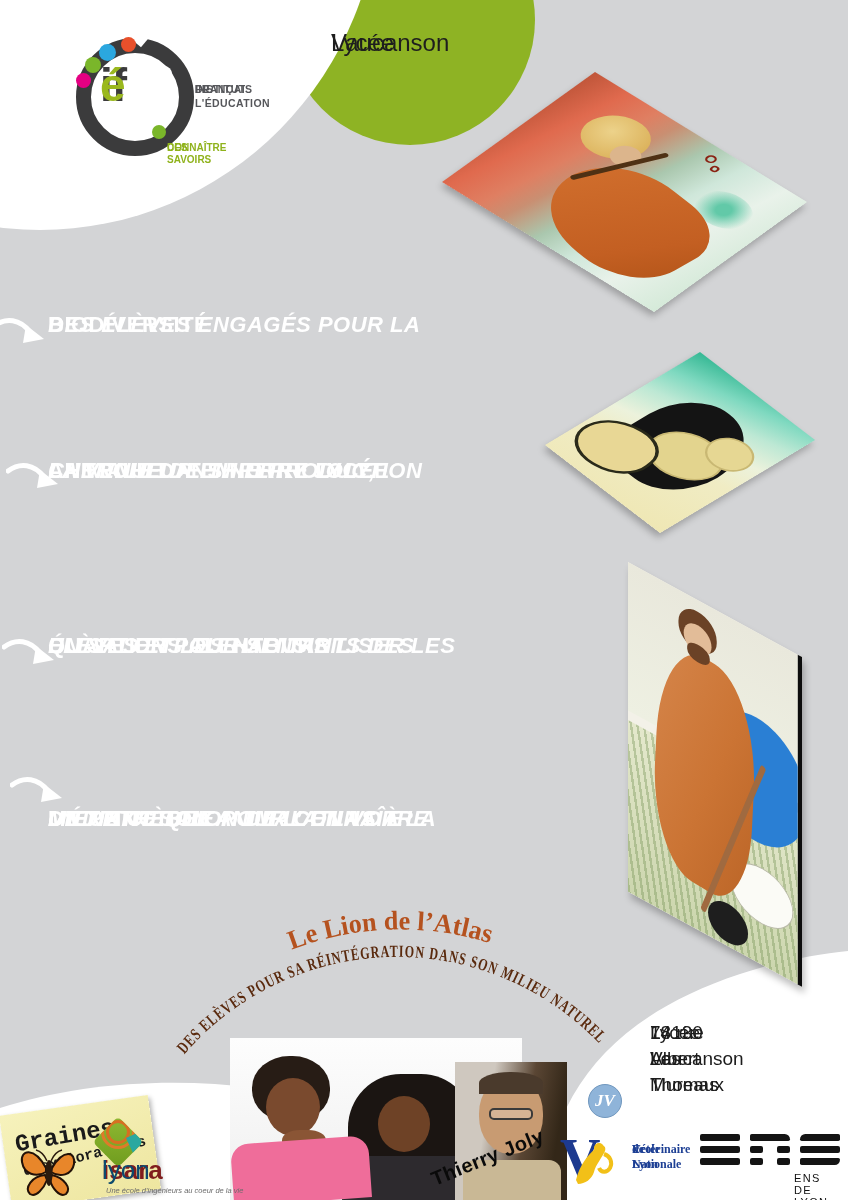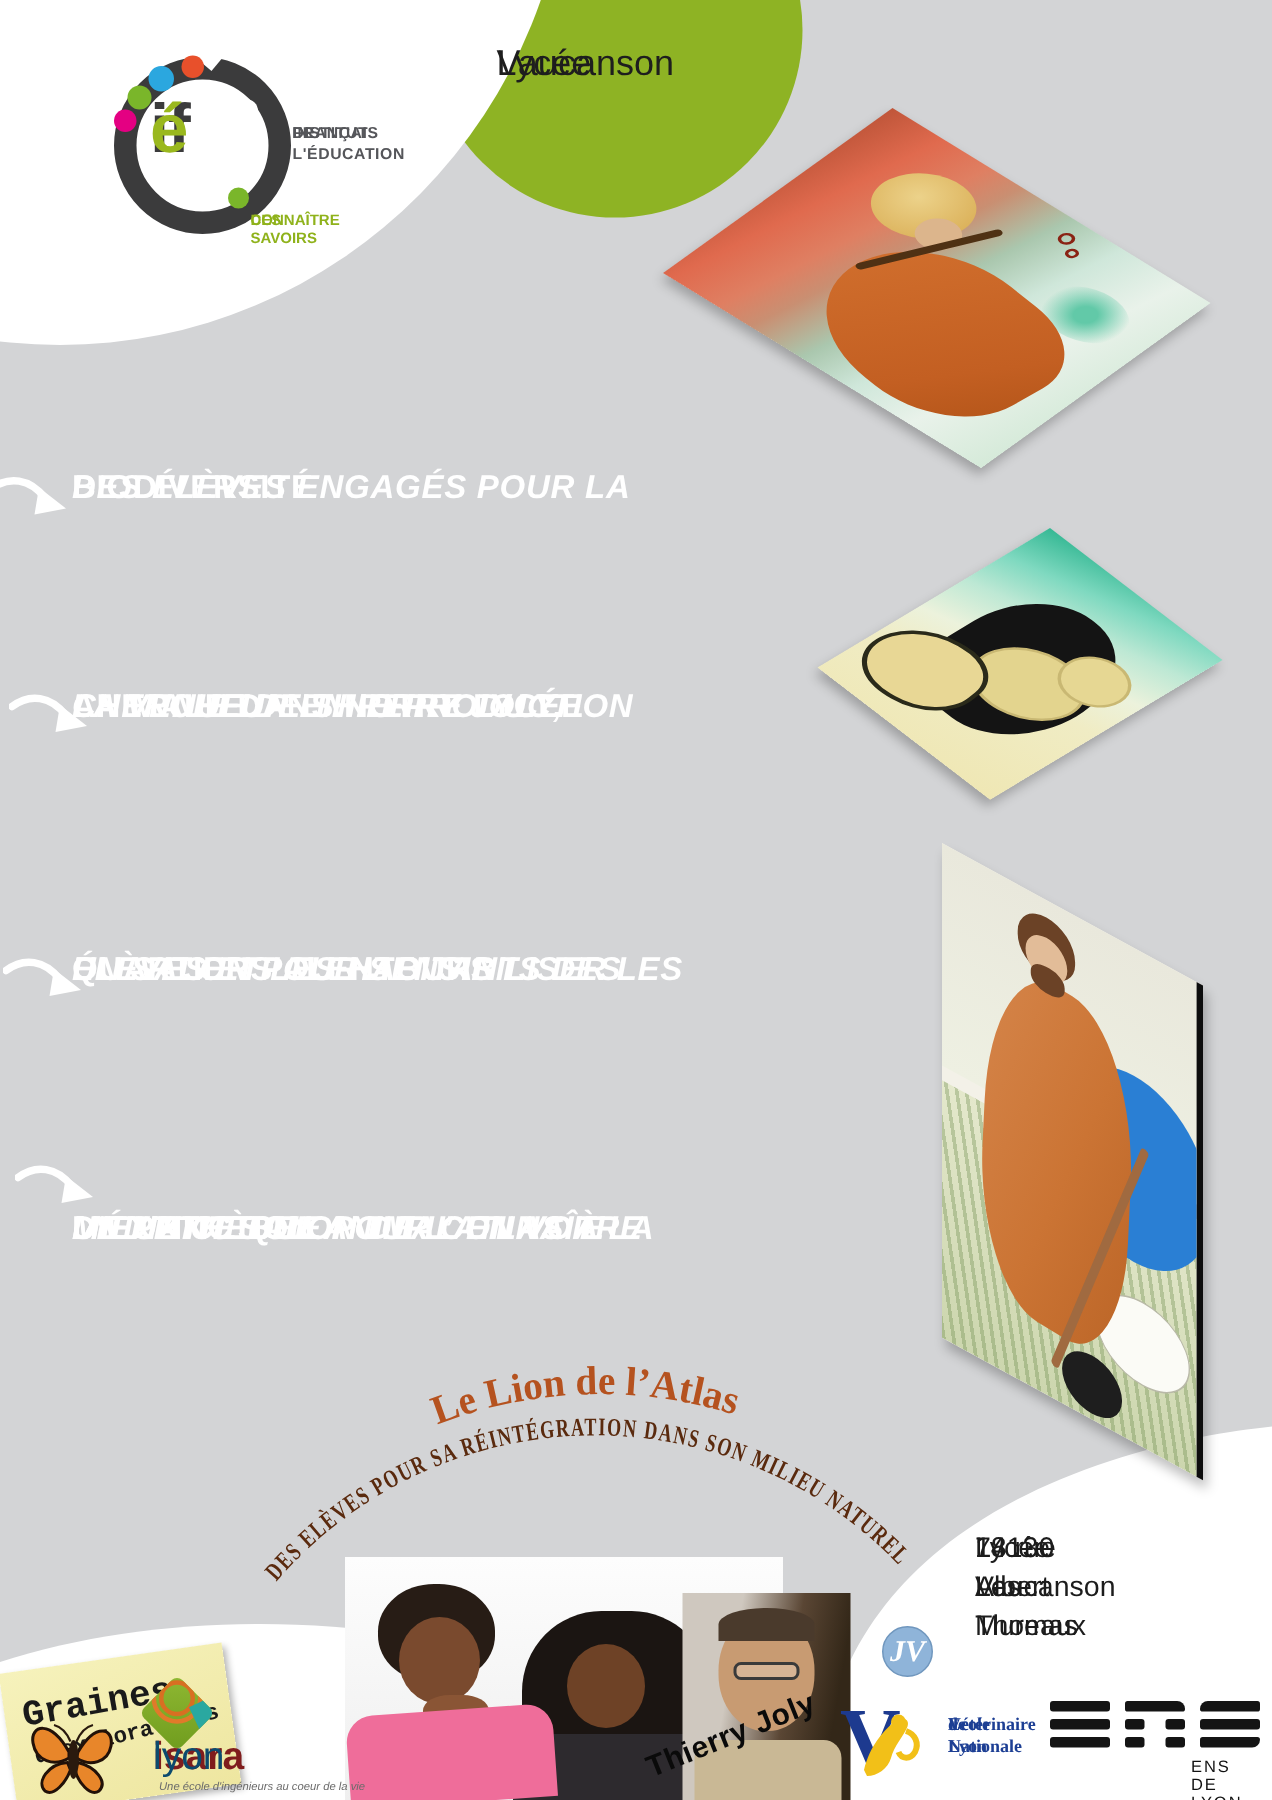--- a/index.html
+++ b/index.html
@@ -128,21 +128,21 @@
     border-radius:5px;background:rgba(255,255,255,.25);}
   .jy-shirt{left:8px;top:98px;width:98px;height:42px;border-radius:12px 12px 0 0;background:#c9b895;}
   .joly-label{left:428px;top:1146px;z-index:5;font-weight:bold;font-size:20px;color:#0a0a0a;
     transform:rotate(-22deg);letter-spacing:.5px;white-space:nowrap;}
 
   
   .address{left:650px;top:1020px;z-index:4;font-size:19px;line-height:26px;color:#1c1c1c;}
   .address div{position:static;}
   .jv{left:588px;top:1084px;width:34px;height:34px;border-radius:50%;z-index:4;
     background:#8fb4d9;border:1px solid #7097be;color:#fff;
-    font-family:"Liberation Serif",serif;font-style:italic;font-weight:bold;font-size:20px;
+    font-family:"Liberation Serif",serif;font-style:italic;font-weight:bold;font-size:17px;
     text-align:center;line-height:32px;}
   .vet{left:560px;top:1136px;z-index:4;width:210px;height:58px;}
   .vet-v{left:0;top:-6px;font-family:"Liberation Serif",serif;font-weight:bold;
     font-size:56px;color:#1d3a8f;line-height:58px;}
   .vet-lion{left:6px;top:2px;}
   .vet-text{left:72px;top:6px;font-family:"Liberation Serif",serif;font-weight:bold;
     font-size:12px;line-height:15px;color:#1d3f94;}
   .vet-text div{position:static;}
   .ens{left:700px;top:1134px;z-index:4;width:142px;height:52px;}
   .ens-bars{left:0;top:0;width:142px;height:33px;}

